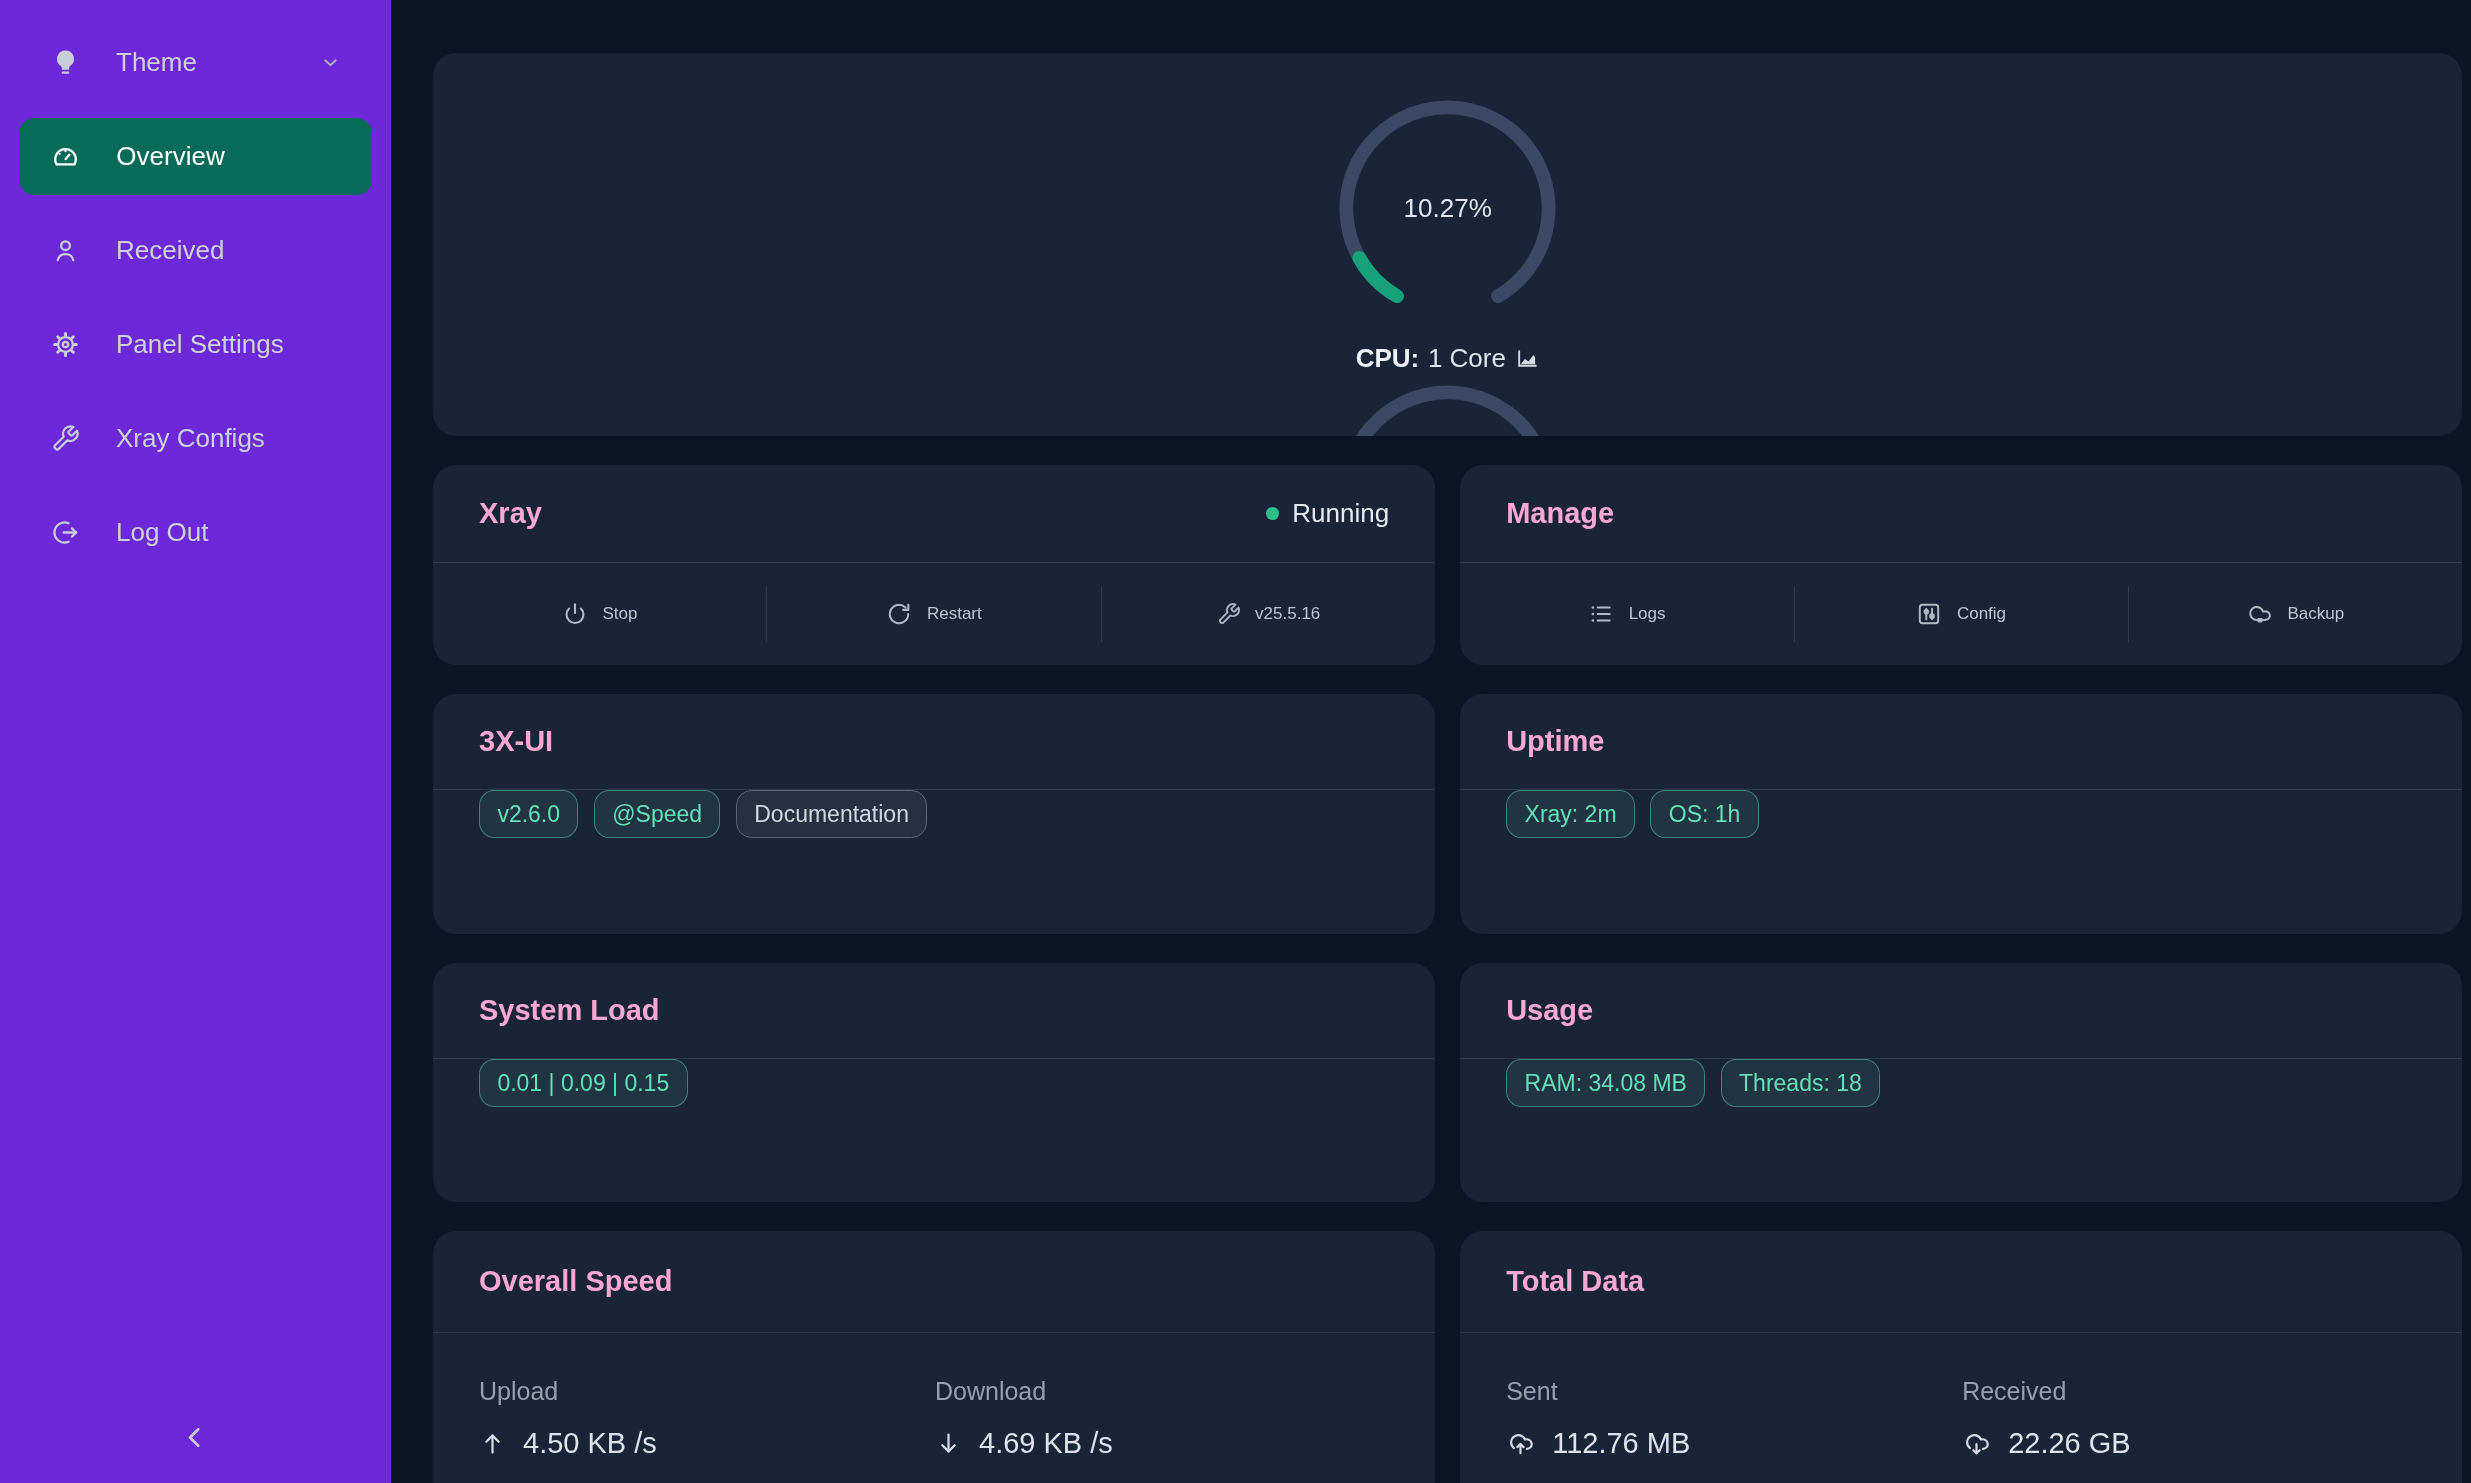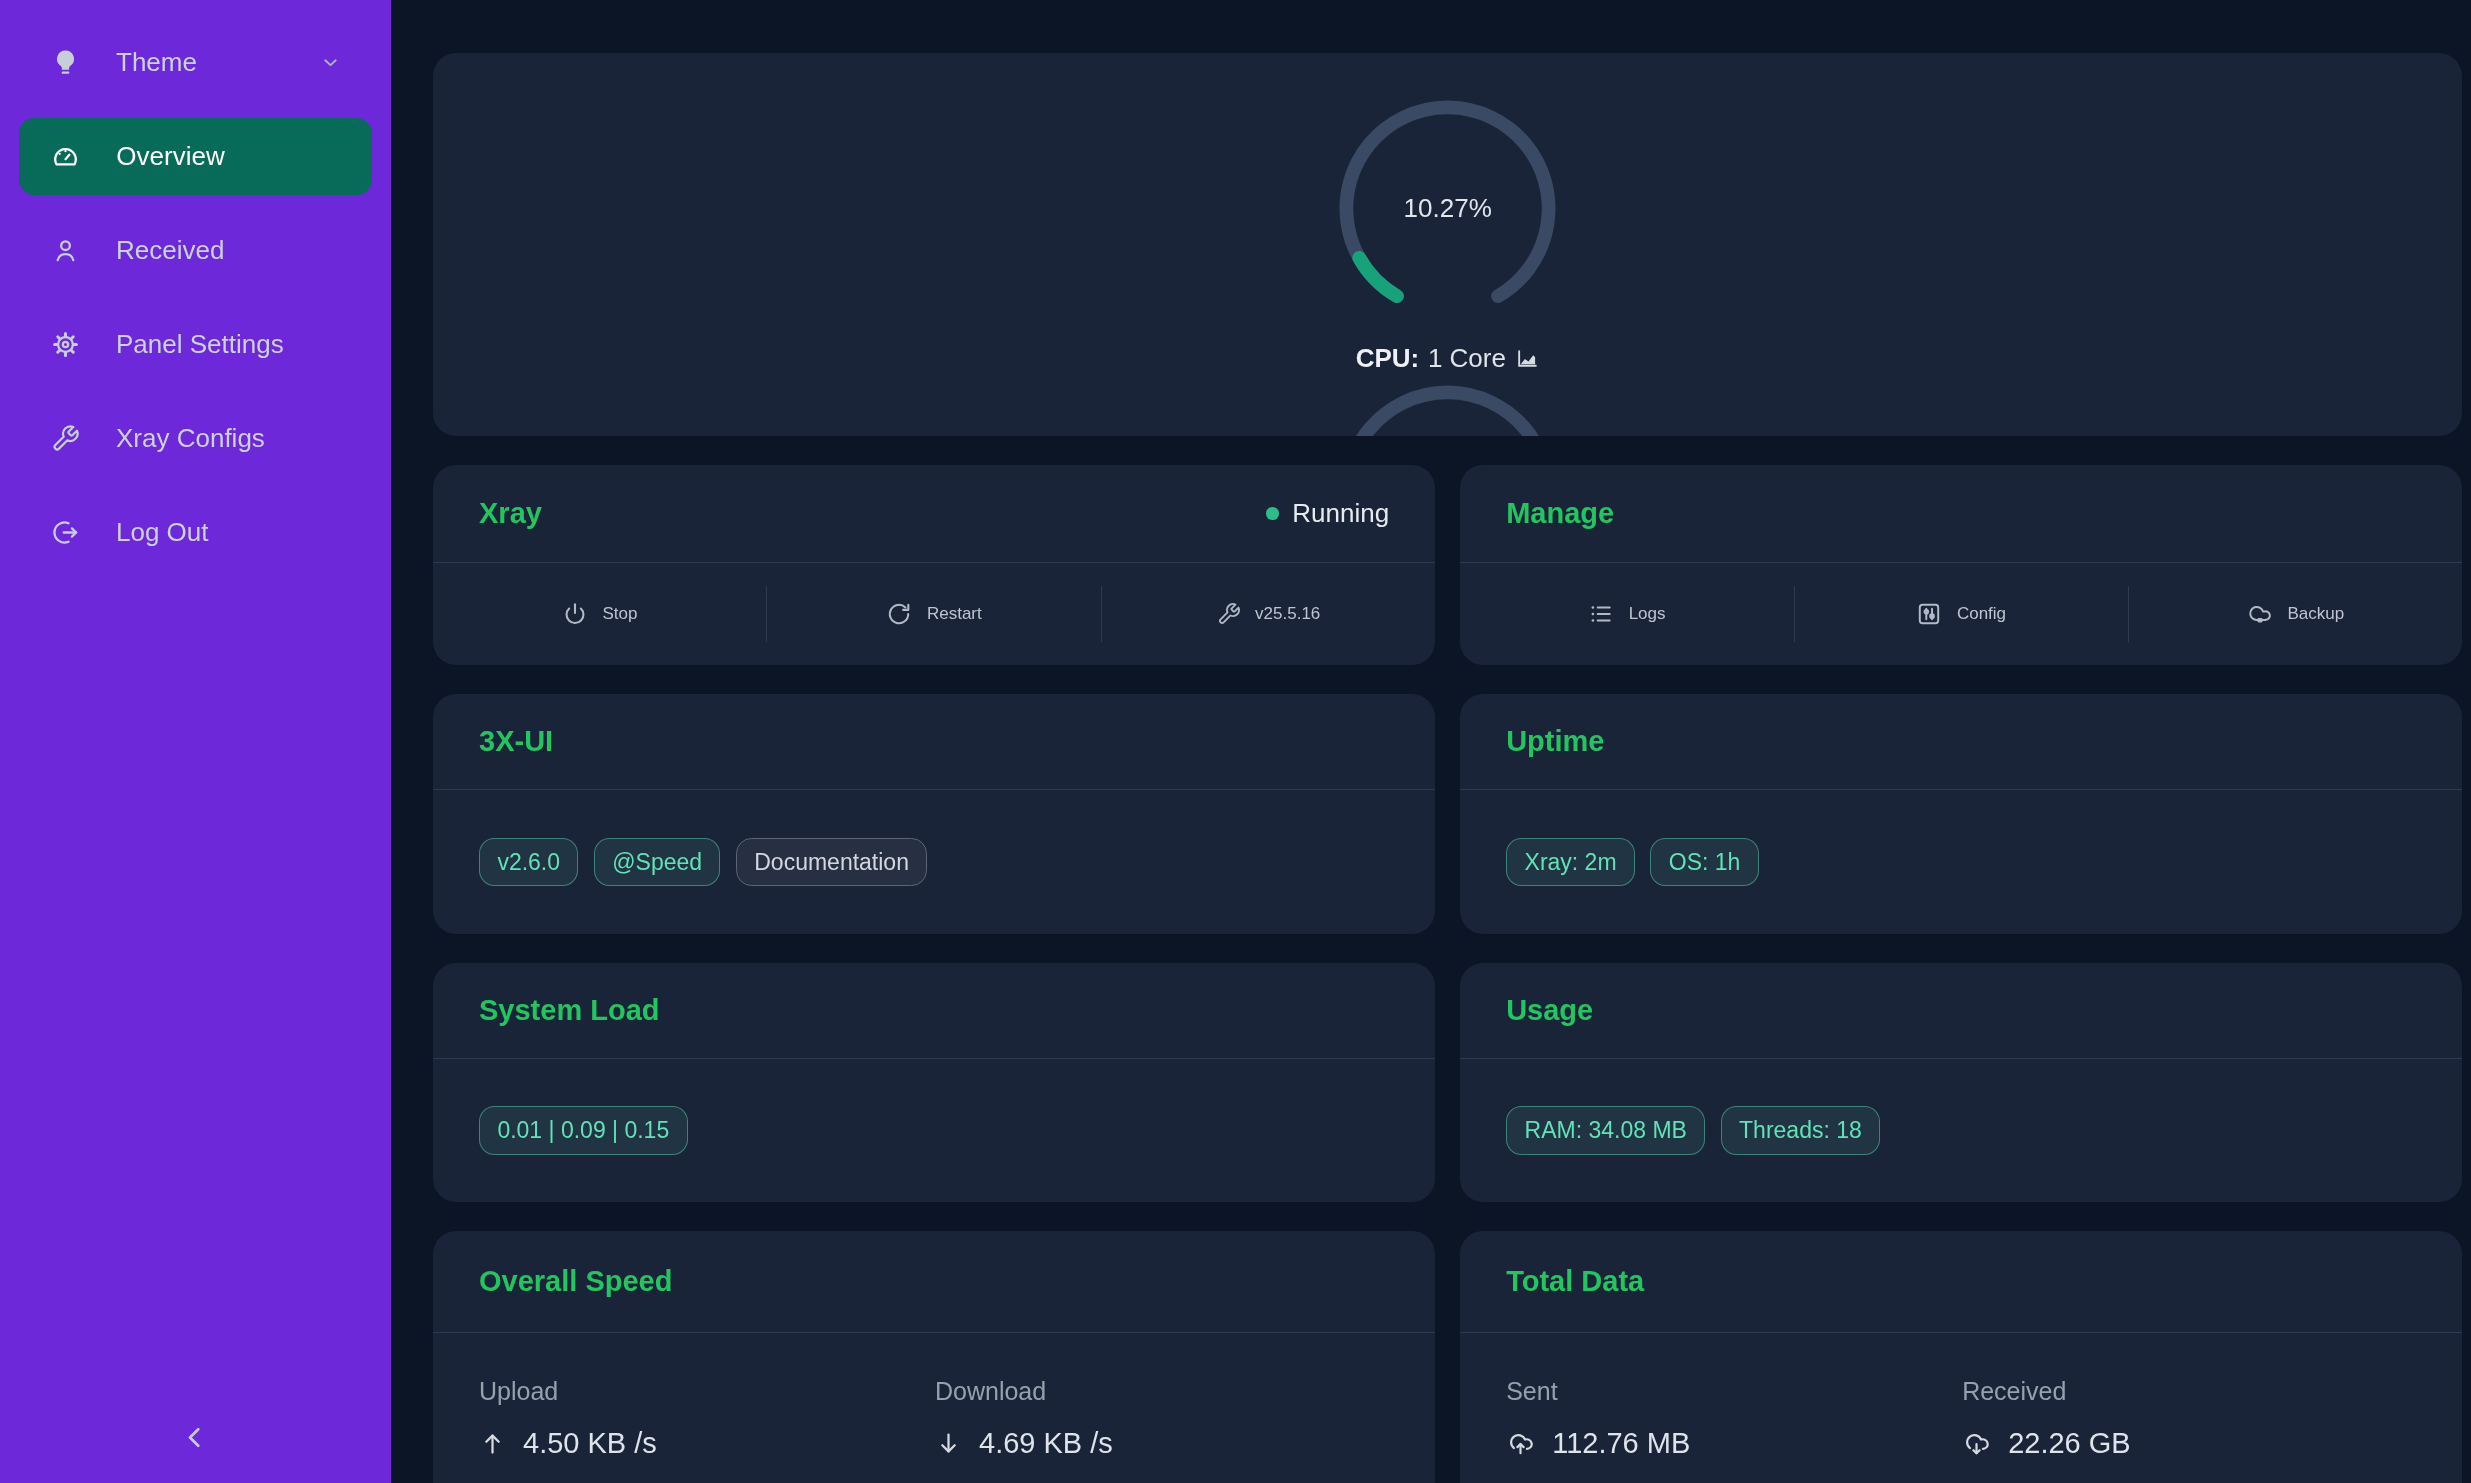--- a/index.html
+++ b/index.html
@@ -20,21 +20,21 @@
 
   
   .main{flex:1;padding:53px 9.7px 0 42px;display:grid;
     grid-template-columns:1fr 1fr;
     grid-template-rows:383px 200px 240px 239px 319px;
     gap:29px 25px;}
   .card{background:#1a2438;border-radius:23px;display:flex;flex-direction:column;overflow:hidden;}
   .span2{grid-column:1/3;}
   .card-h{display:flex;align-items:center;padding:0 46px;border-bottom:1px solid #2c3a52;flex-shrink:0;}
   .h100{height:97px;} .h98{height:95px;} .h105{height:101px;}
-  .title{font-size:29px;font-weight:600;color:#22c55e;}
+  .title{font-size:29px;font-weight:600;color:#f9a8d4;}
 
   
   .gauges{display:flex;padding-top:36px;}
   .gauge{flex:1;display:flex;flex-direction:column;align-items:center;}
   .dial{position:relative;width:239px;height:239px;}
   .dial svg{position:absolute;inset:0;}
   .dial .val{position:absolute;inset:0;display:flex;align-items:center;justify-content:center;
     font-size:26px;color:#e2e6ec;}
   .gauge-label{margin-top:15.4px;font-size:26px;color:#dfe3ea;display:flex;align-items:center;}
   .gauge-label b{font-weight:700;color:#eef1f5;}
@@ -44,21 +44,21 @@
   
   .status{margin-left:auto;display:flex;align-items:center;gap:13.5px;font-size:26px;color:#e7eaef;}
   .dot{width:12.6px;height:12.6px;border-radius:50%;background:#2dbd8b;}
   .actions{flex:1;display:flex;align-items:center;}
   .action{flex:1;display:flex;align-items:center;justify-content:center;gap:14.5px;
     font-size:17px;color:#bec5d0;cursor:pointer;}
   .action .a-icon{display:flex;color:#b3bac6;}
   .vsep{width:1px;height:56px;background:#2c3a52;flex-shrink:0;}
 
   
-  .badges{flex:1;display:flex;align-items:center;padding:0 46px;gap:15.4px;}
+  .badges{flex:1;display:flex;align-items:flex-start;padding:0 46px;gap:15.4px;}
   .badge{font-size:23px;line-height:1;padding:11.6px 17.4px;border-radius:15.4px;border:1px solid;white-space:nowrap;}
   .badge.green{color:#63e2b7;border-color:rgba(99,226,183,.45);background:rgba(99,226,183,.09);}
   .badge.gray{color:#d3d8e0;border-color:#5b6577;background:rgba(255,255,255,.06);}
 
   
   .metrics{flex:1;display:flex;padding:44px 46px 0;}
   .metric{width:456px;flex-shrink:0;}
   .m-label{font-size:25px;color:#97a1ae;}
   .m-value{margin-top:21px;display:flex;align-items:center;gap:17px;font-size:29px;color:#dfe3ea;}
   .m-ic{display:flex;color:#d6dbe2;}

